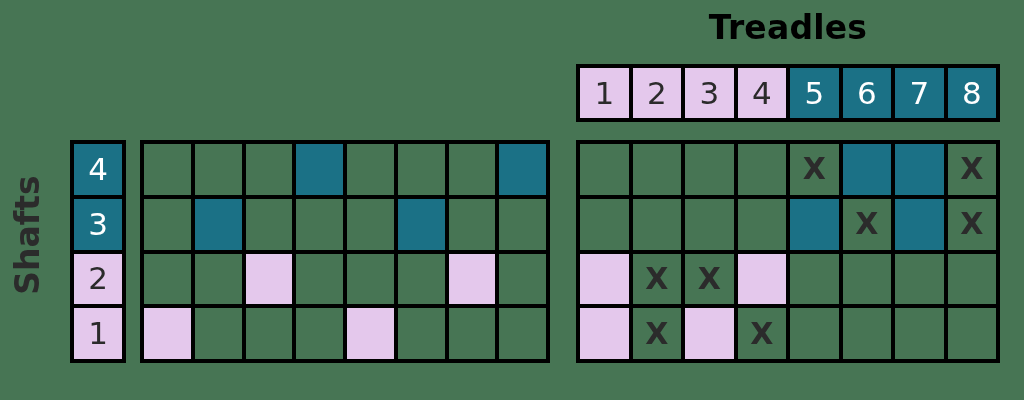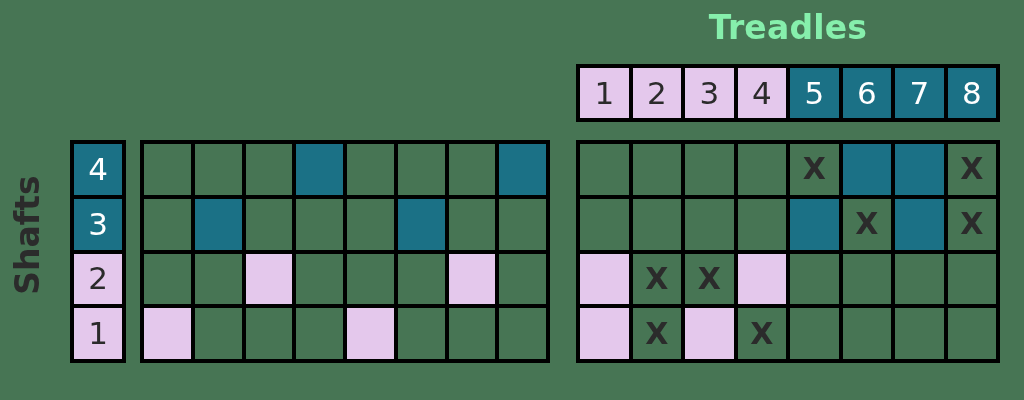--- a/index.html
+++ b/index.html
@@ -19,21 +19,21 @@
 
   
   #treadles-title {
     position: absolute;
     left: 576px;
     top: 8px;
     width: 424px;
     text-align: center;
     font-size: 33px;
     font-weight: 700;
-    color: #86efac;
+    color: #000000;
     letter-spacing: 0.2px;
     line-height: 40px;
   }
 
   #shafts-title {
     position: absolute;
     left: -37px;
     top: 215px;
     width: 130px;
     text-align: center;

